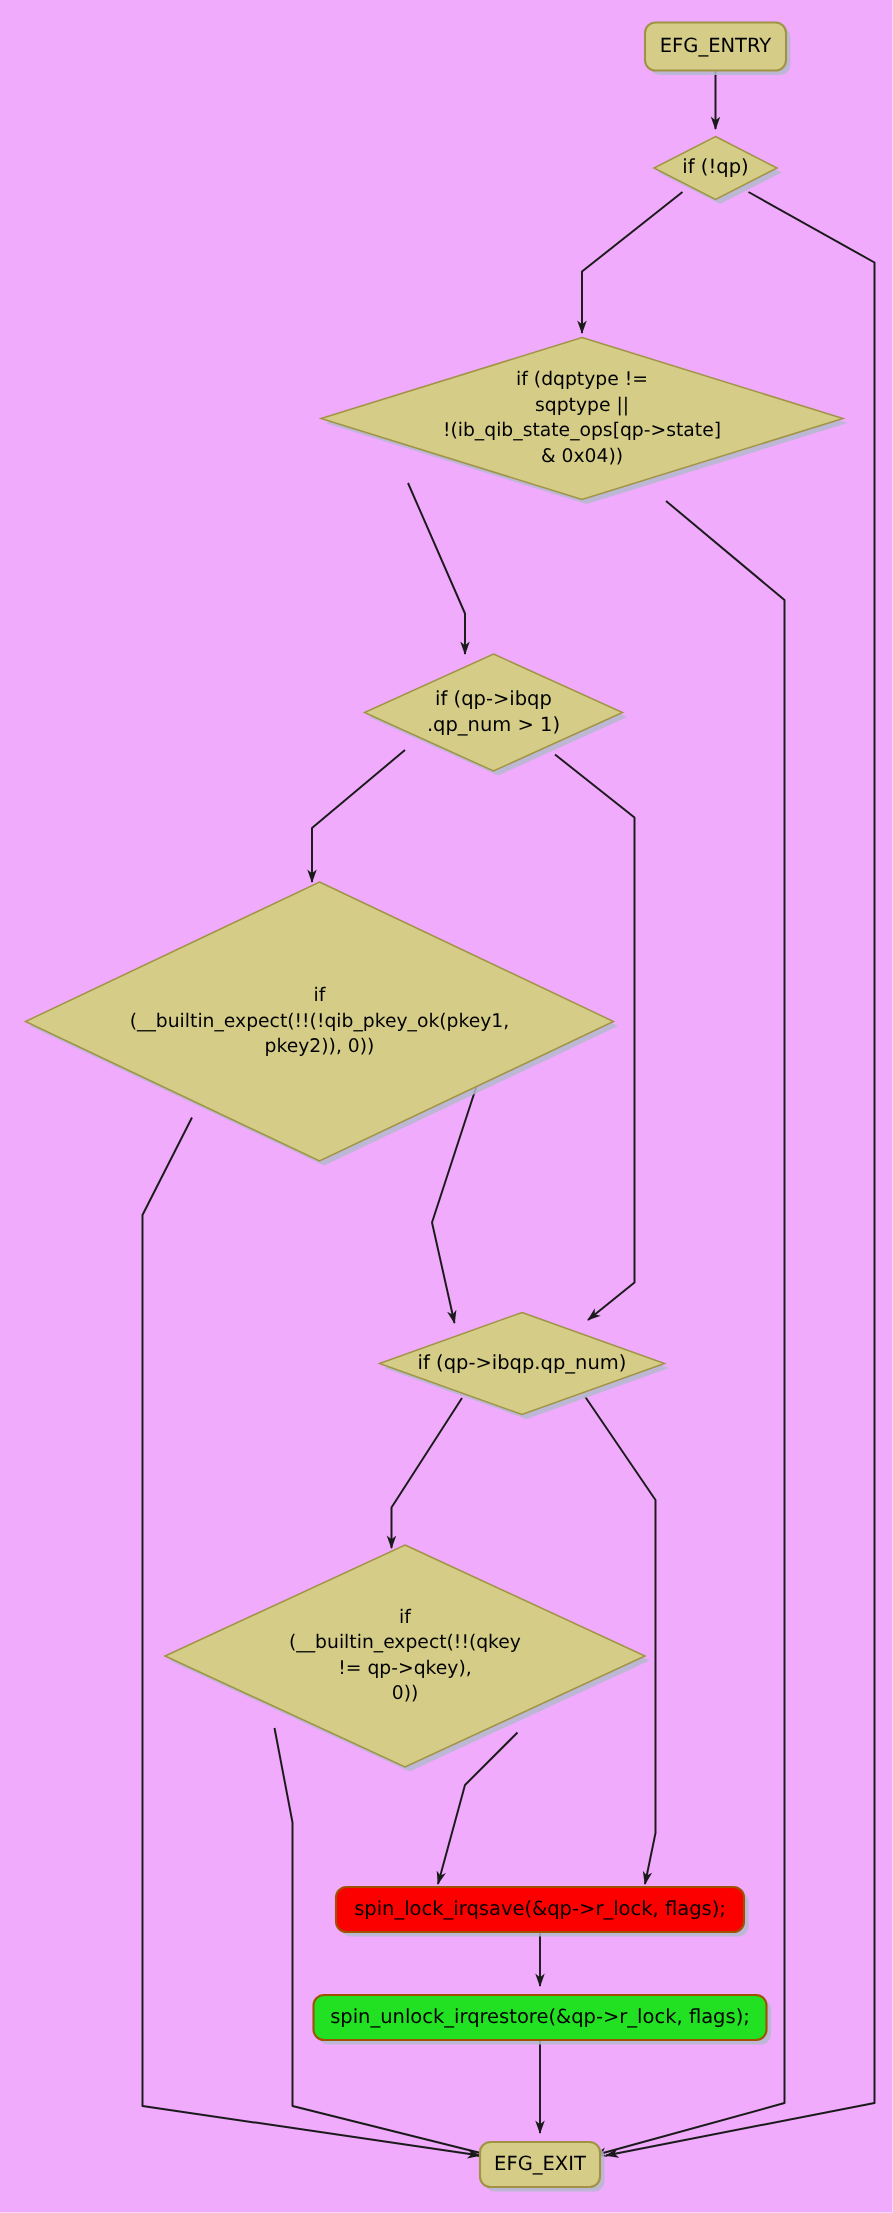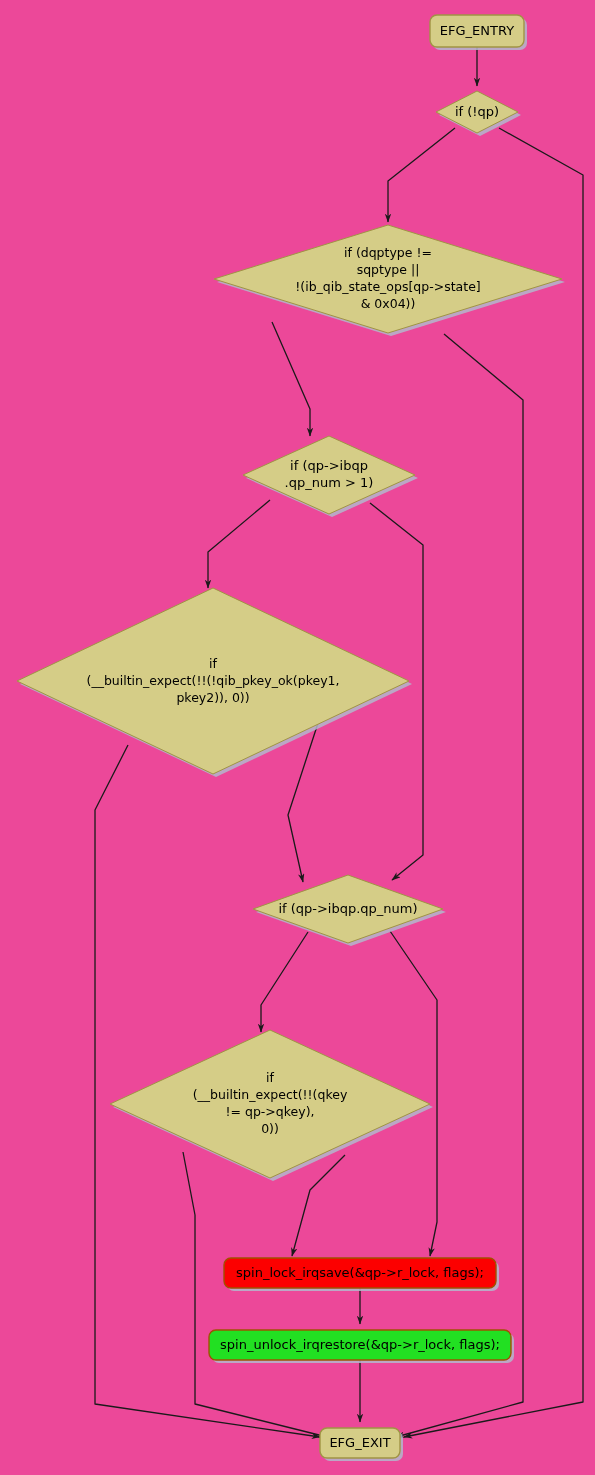--- a/index.html
+++ b/index.html
@@ -1,17 +1,17 @@
 <!DOCTYPE html>
 <html><head>
 <meta charset="utf-8">
 <style>
   html,body{margin:0;padding:0;background:#ffffff;}
   body{font-family:"DejaVu Sans",sans-serif;}
-  #canvas{position:relative;width:595px;height:1475px;background:#ec4899;overflow:hidden;}
+  #canvas{position:relative;width:595px;height:1475px;background:#f0abfc;overflow:hidden;}
   svg{display:block;}
   .nodetext{font-family:"DejaVu Sans",sans-serif;font-size:13px;fill:#000;dominant-baseline:middle;text-anchor:middle;}
   .nodetext.sm{font-size:12.5px;}
 </style>
 </head>
 <body>
 
 <div id="canvas">
   <svg id="gfx" width="595" height="1475" viewBox="0 0 595 1475" xmlns="http://www.w3.org/2000/svg">
     <defs>

